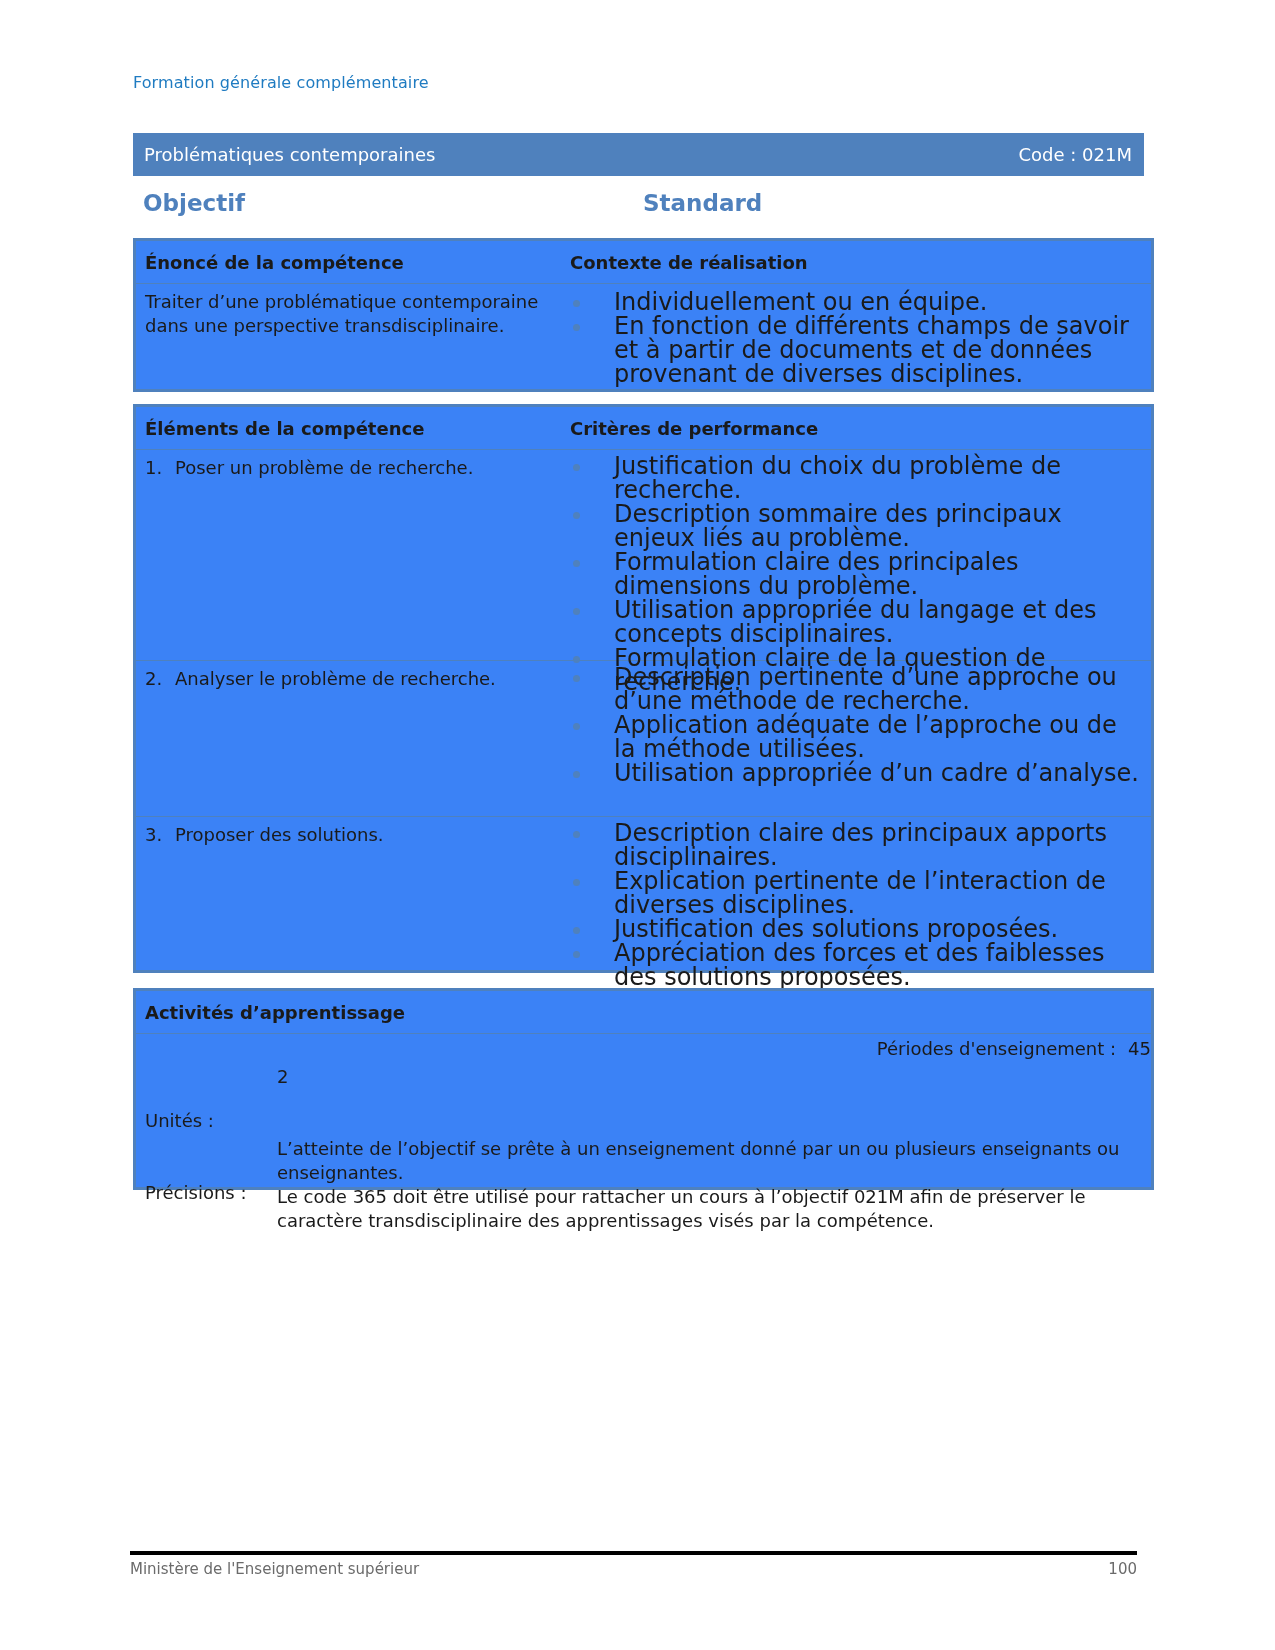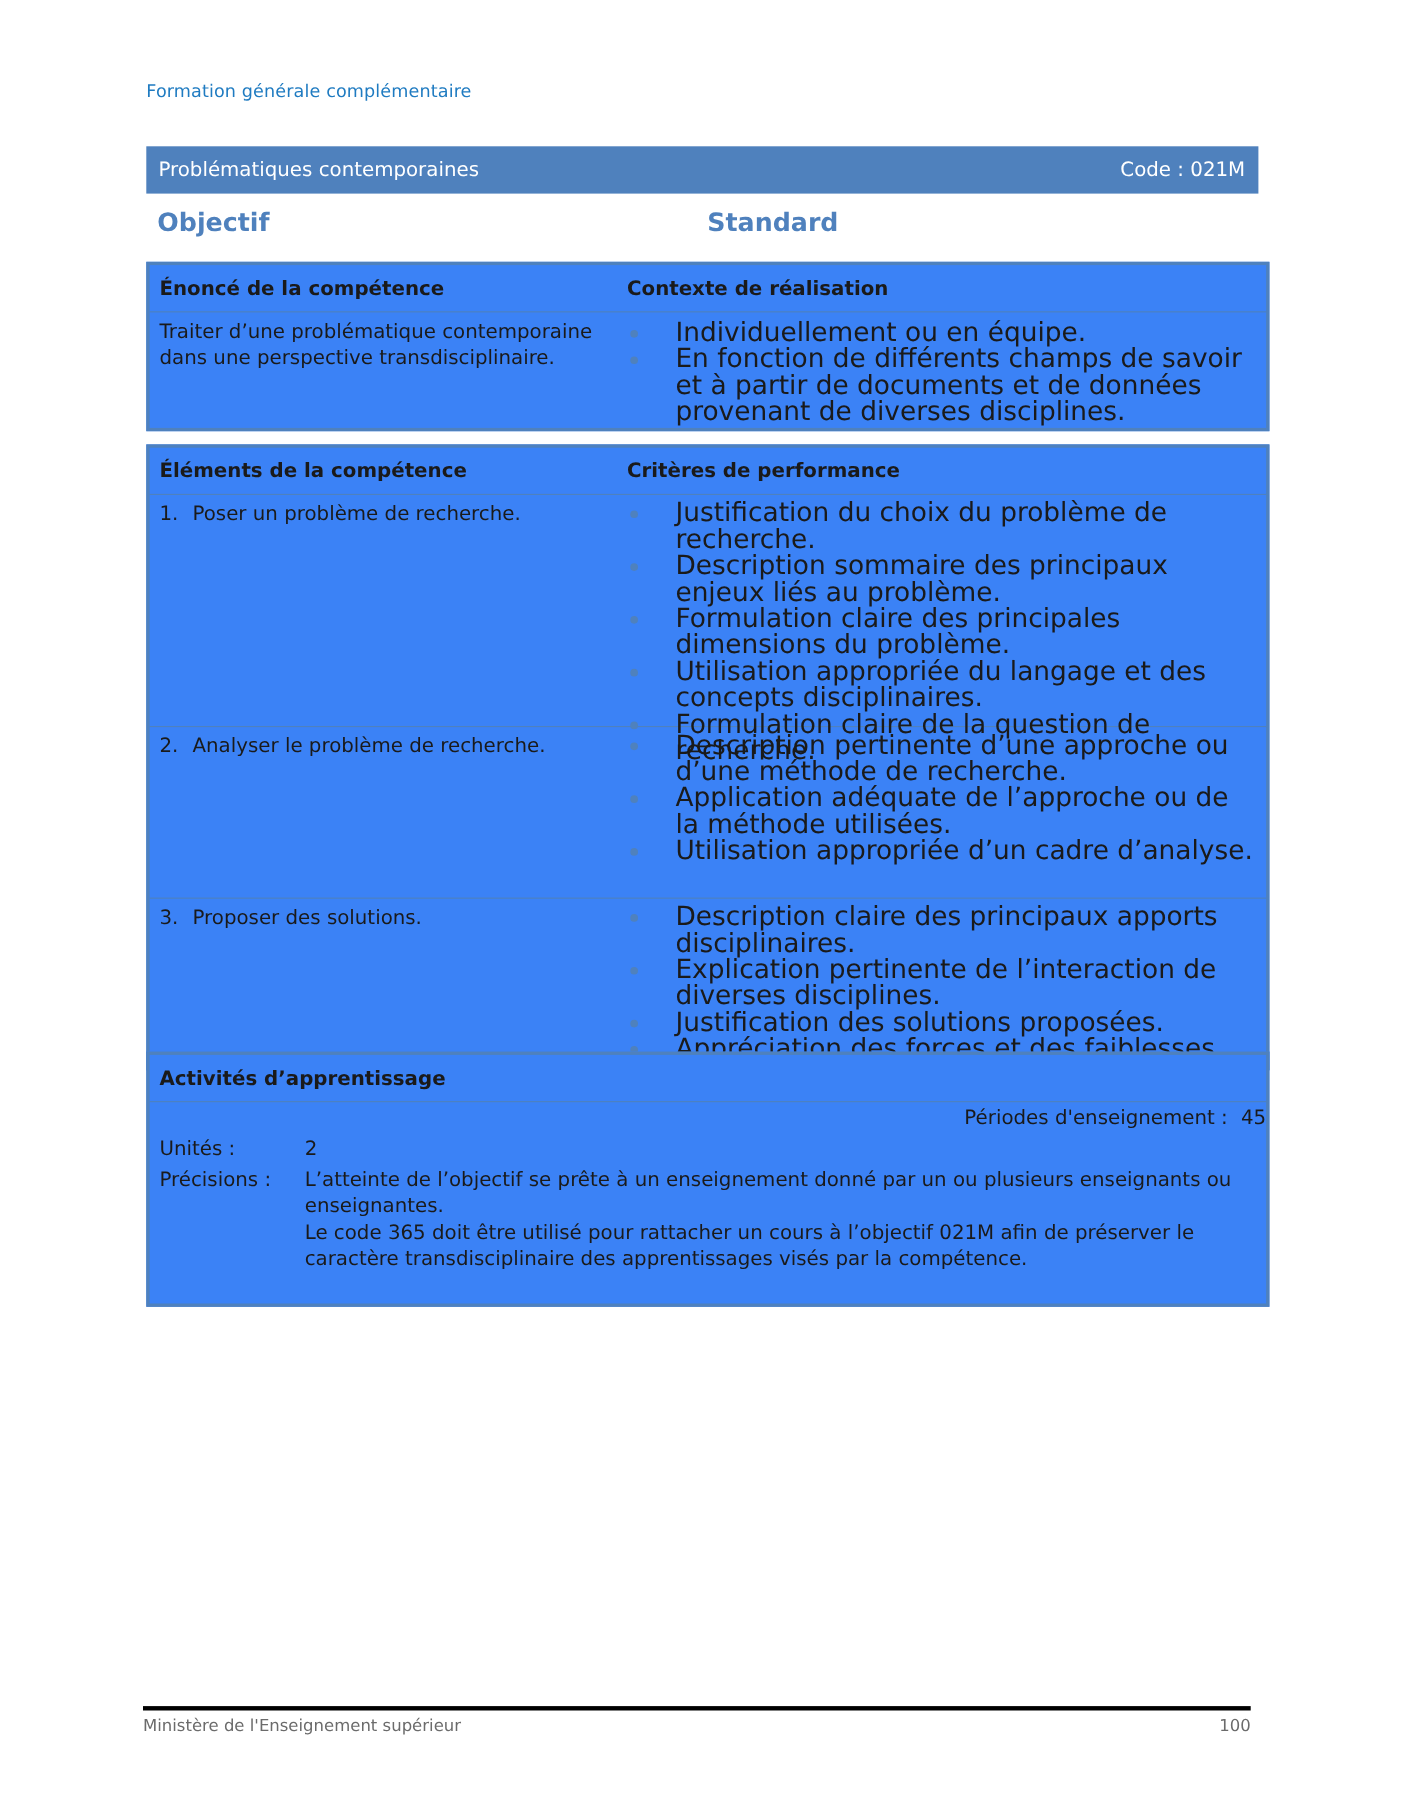--- a/index.html
+++ b/index.html
@@ -37,21 +37,21 @@
     ul.bullets { list-style: none; margin: 0; padding: 0; }
     ul.bullets li {
       position: relative; padding-left: 44px; font-size: 24px; line-height: 24px; padding-right: 6px;
     }
     ul.bullets li::before {
       content: ""; position: absolute; left: 3px; top: 10px; width: 7px; height: 7px;
       border-radius: 50%; background: #4f81bd;
     }
     .num { display: inline-block; width: 30px; }
     .act-row { display: flex; font-size: 18px; line-height: 24px; padding-left: 9px; }
-    .act-label { width: 132px; flex-shrink: 0; }
+    .act-label { width: 132px; flex-shrink: 0; margin-top: 44px; }
     .act-value { flex: 1; padding-right: 10px; }
     .footer-rule {
       position: absolute; left: 130px; top: 1551px; width: 1007px; height: 4px; background: #000;
     }
     .footer {
       position: absolute; left: 130px; top: 1560px; width: 1007px;
       display: flex; justify-content: space-between;
       font-size: 15px; font-weight: normal; color: #6b6b6b;
     }
   </style>
@@ -125,21 +125,21 @@
       <ul class="bullets">
         <li>Description claire des principaux apports disciplinaires.</li>
         <li>Explication pertinente de l’interaction de diverses disciplines.</li>
         <li>Justification des solutions proposées.</li>
         <li>Appréciation des forces et des faiblesses des solutions proposées.</li>
       </ul>
     </div>
   </div>
 </div>
 
-<div class="box" style="top:956px; height:232px;">
+<div class="box" style="top:988px; height:202px;">
   <div class="hdr">
     <div style="padding-left:9px;">Activités d’apprentissage</div>
   </div>
   <div style="padding-top:3px;">
     <div class="act-row" style="margin-bottom:4px;justify-content:flex-end;">
       <span>Périodes d'enseignement :</span>
       <span style="margin-left:12px;">45</span>
     </div>
     <div class="act-row" style="margin-bottom:4px;">
       <span class="act-label">Unités :</span>

